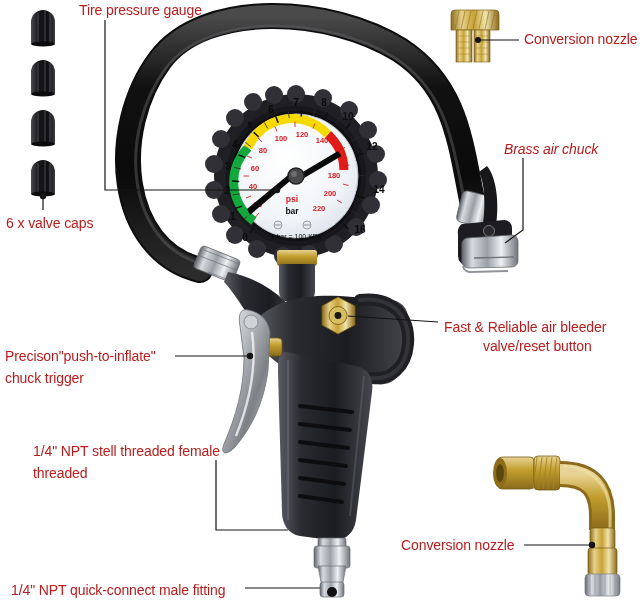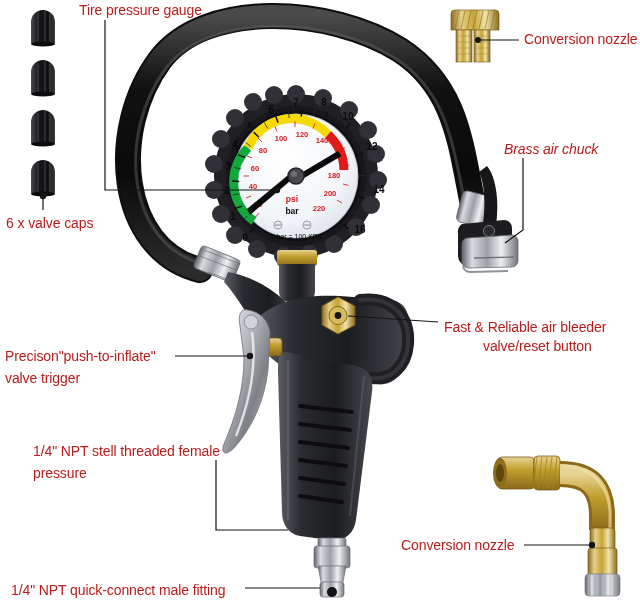--- a/index.html
+++ b/index.html
@@ -431,22 +431,22 @@
   <div class="lbl" style="left:6px; top:215px;">6 x valve caps</div>
 
   <div class="lbl" style="left:524px; top:31px;">Conversion nozzle</div>
 
   <div class="lbl" style="left:504px; top:141px;font-style:italic;">Brass air chuck</div>
 
   <div class="lbl" style="left:444px; top:319px;">Fast &amp; Reliable air bleeder</div>
   <div class="lbl" style="left:444px; top:338px;margin-left:39px;">valve/reset button</div>
 
   <div class="lbl" style="left:5px; top:348px;">Precison"push-to-inflate"</div>
-  <div class="lbl" style="left:5px; top:370px;">valve trigger</div>
+  <div class="lbl" style="left:5px; top:370px;">chuck trigger</div>
 
   <div class="lbl" style="left:33px; top:443px;">1/4" NPT stell threaded female</div>
-  <div class="lbl" style="left:33px; top:465px;">pressure</div>
+  <div class="lbl" style="left:33px; top:465px;">threaded</div>
 
   <div class="lbl" style="left:401px; top:537px;">Conversion nozzle</div>
 
   <div class="lbl" style="left:11px; top:582px;">1/4" NPT quick-connect male fitting</div>
 
 </div>
 
 </body></html>

